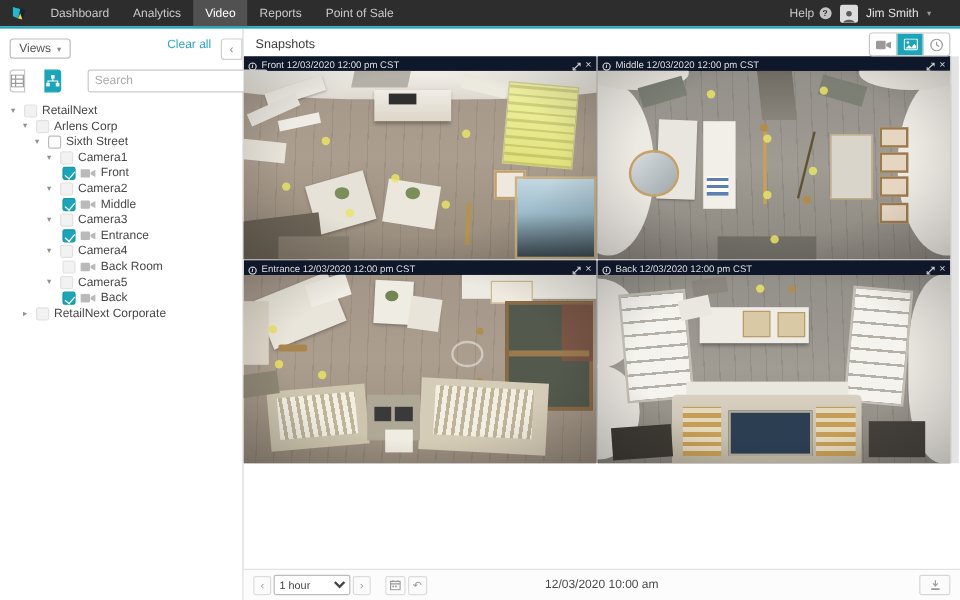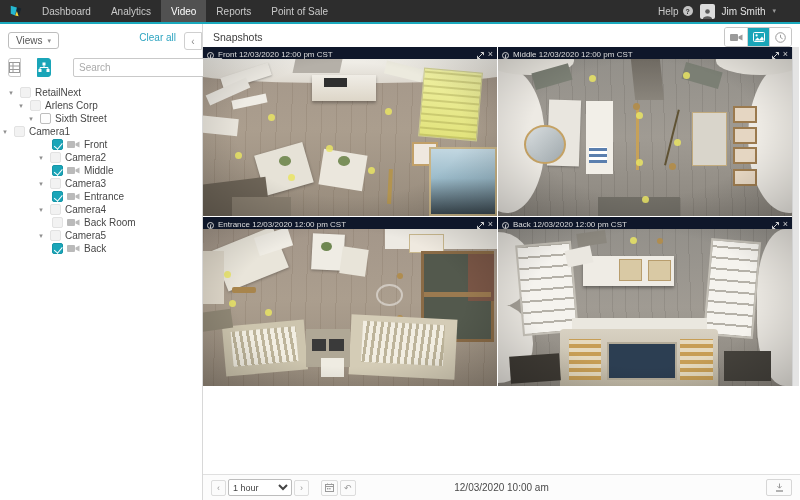--- a/index.html
+++ b/index.html
@@ -171,21 +171,21 @@
         <div class="trow" style="padding-left:16px">
           <span class="tw">▾</span>
           <span class="cb"></span>
           <span class="tlabel">Arlens Corp</span>
         </div>
         <div class="trow" style="padding-left:26px">
           <span class="tw">▾</span>
           <span class="cb partial"></span>
           <span class="tlabel">Sixth Street</span>
         </div>
-        <div class="trow" style="">
+        <div class="trow" style="padding-left:36px">
           <span class="tw">▾</span>
           <span class="cb"></span>
           <span class="tlabel">Camera1</span>
         </div>
         <div class="trow" style="padding-left:52px">
           <span class="cb checked"></span>
           <svg class="camico" width="13" height="9" viewBox="0 0 13 9">
               <rect x="0" y="1" width="8" height="7" rx="1" fill="#a3a3a3"></rect>
               <path d="M8.5 3.5 L12.5 1.5 V7.5 L8.5 5.5 Z" fill="#a3a3a3"></path>
             </svg>
@@ -235,20 +235,25 @@
           <span class="cb"></span>
           <span class="tlabel">Camera5</span>
         </div>
         <div class="trow" style="padding-left:52px">
           <span class="cb checked"></span>
           <svg class="camico" width="13" height="9" viewBox="0 0 13 9">
               <rect x="0" y="1" width="8" height="7" rx="1" fill="#a3a3a3"></rect>
               <path d="M8.5 3.5 L12.5 1.5 V7.5 L8.5 5.5 Z" fill="#a3a3a3"></path>
             </svg>
           <span class="tlabel">Back</span>
+        </div>
+        <div class="trow" style="padding-left:16px">
+          <span class="tw">▸</span>
+          <span class="cb"></span>
+          <span class="tlabel">RetailNext Corporate</span>
         </div>
       </div>
     </aside>
 
     <div class="main">
       <div class="main-head">
         <span class="main-title">Snapshots</span>
         <span class="tbgroup">
           <span class="tbtn">
             <svg width="13" height="9" viewBox="0 0 13 9">

